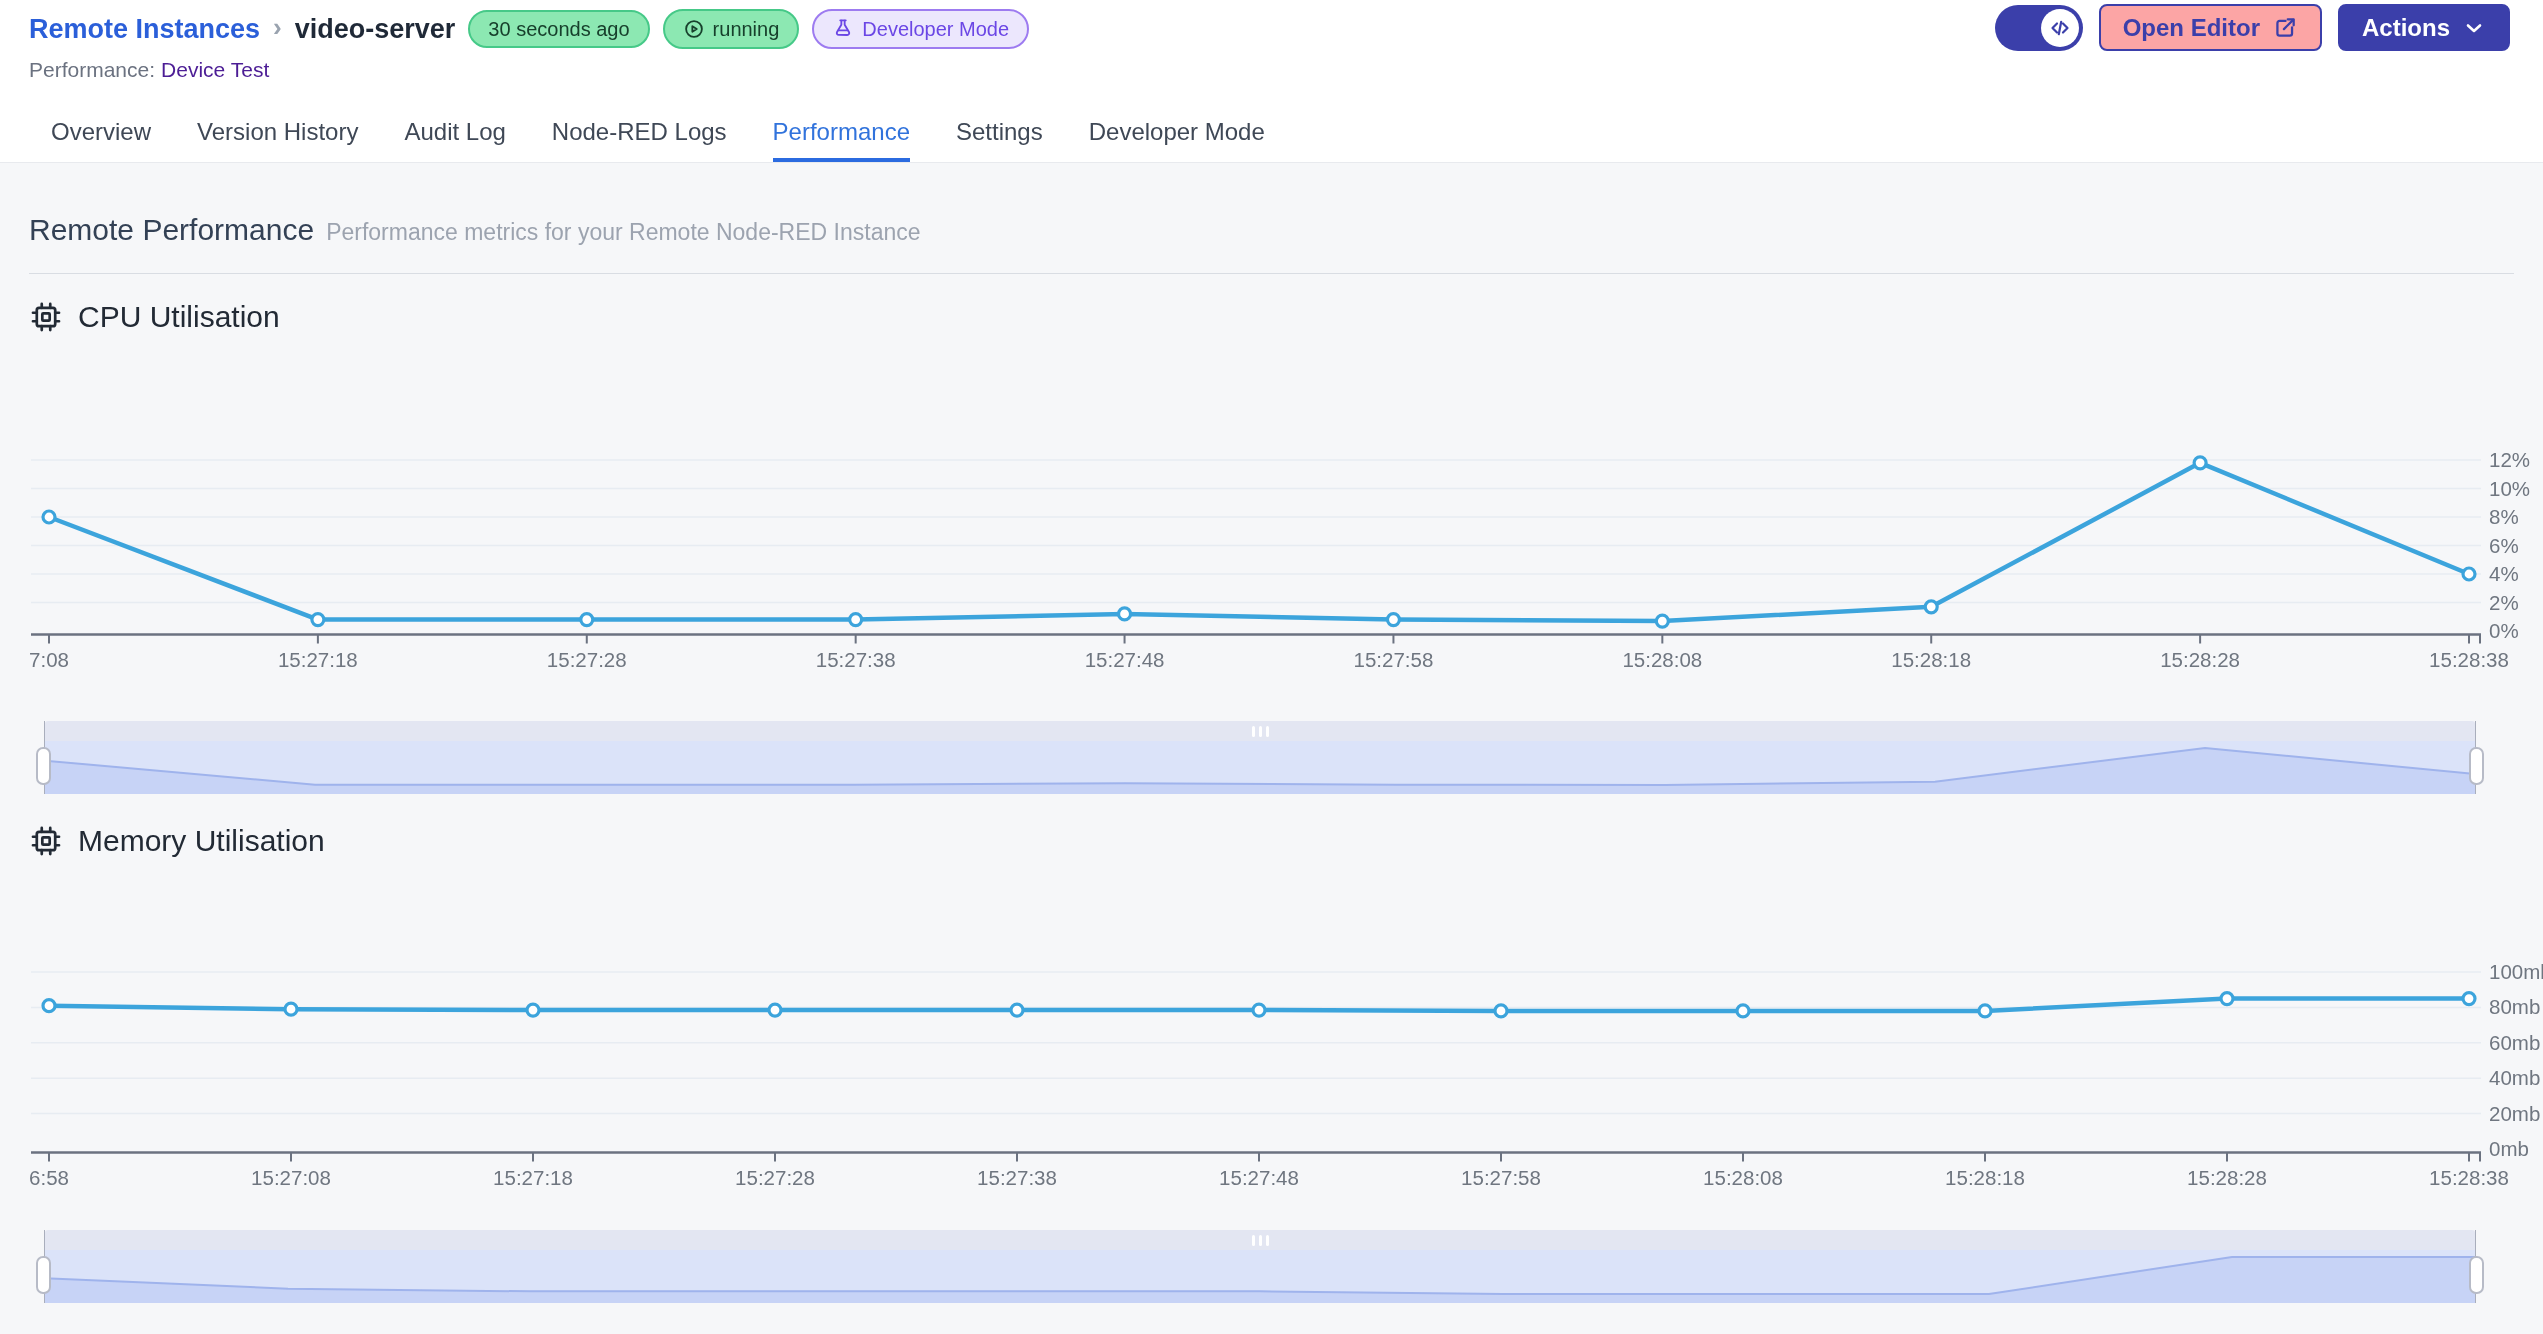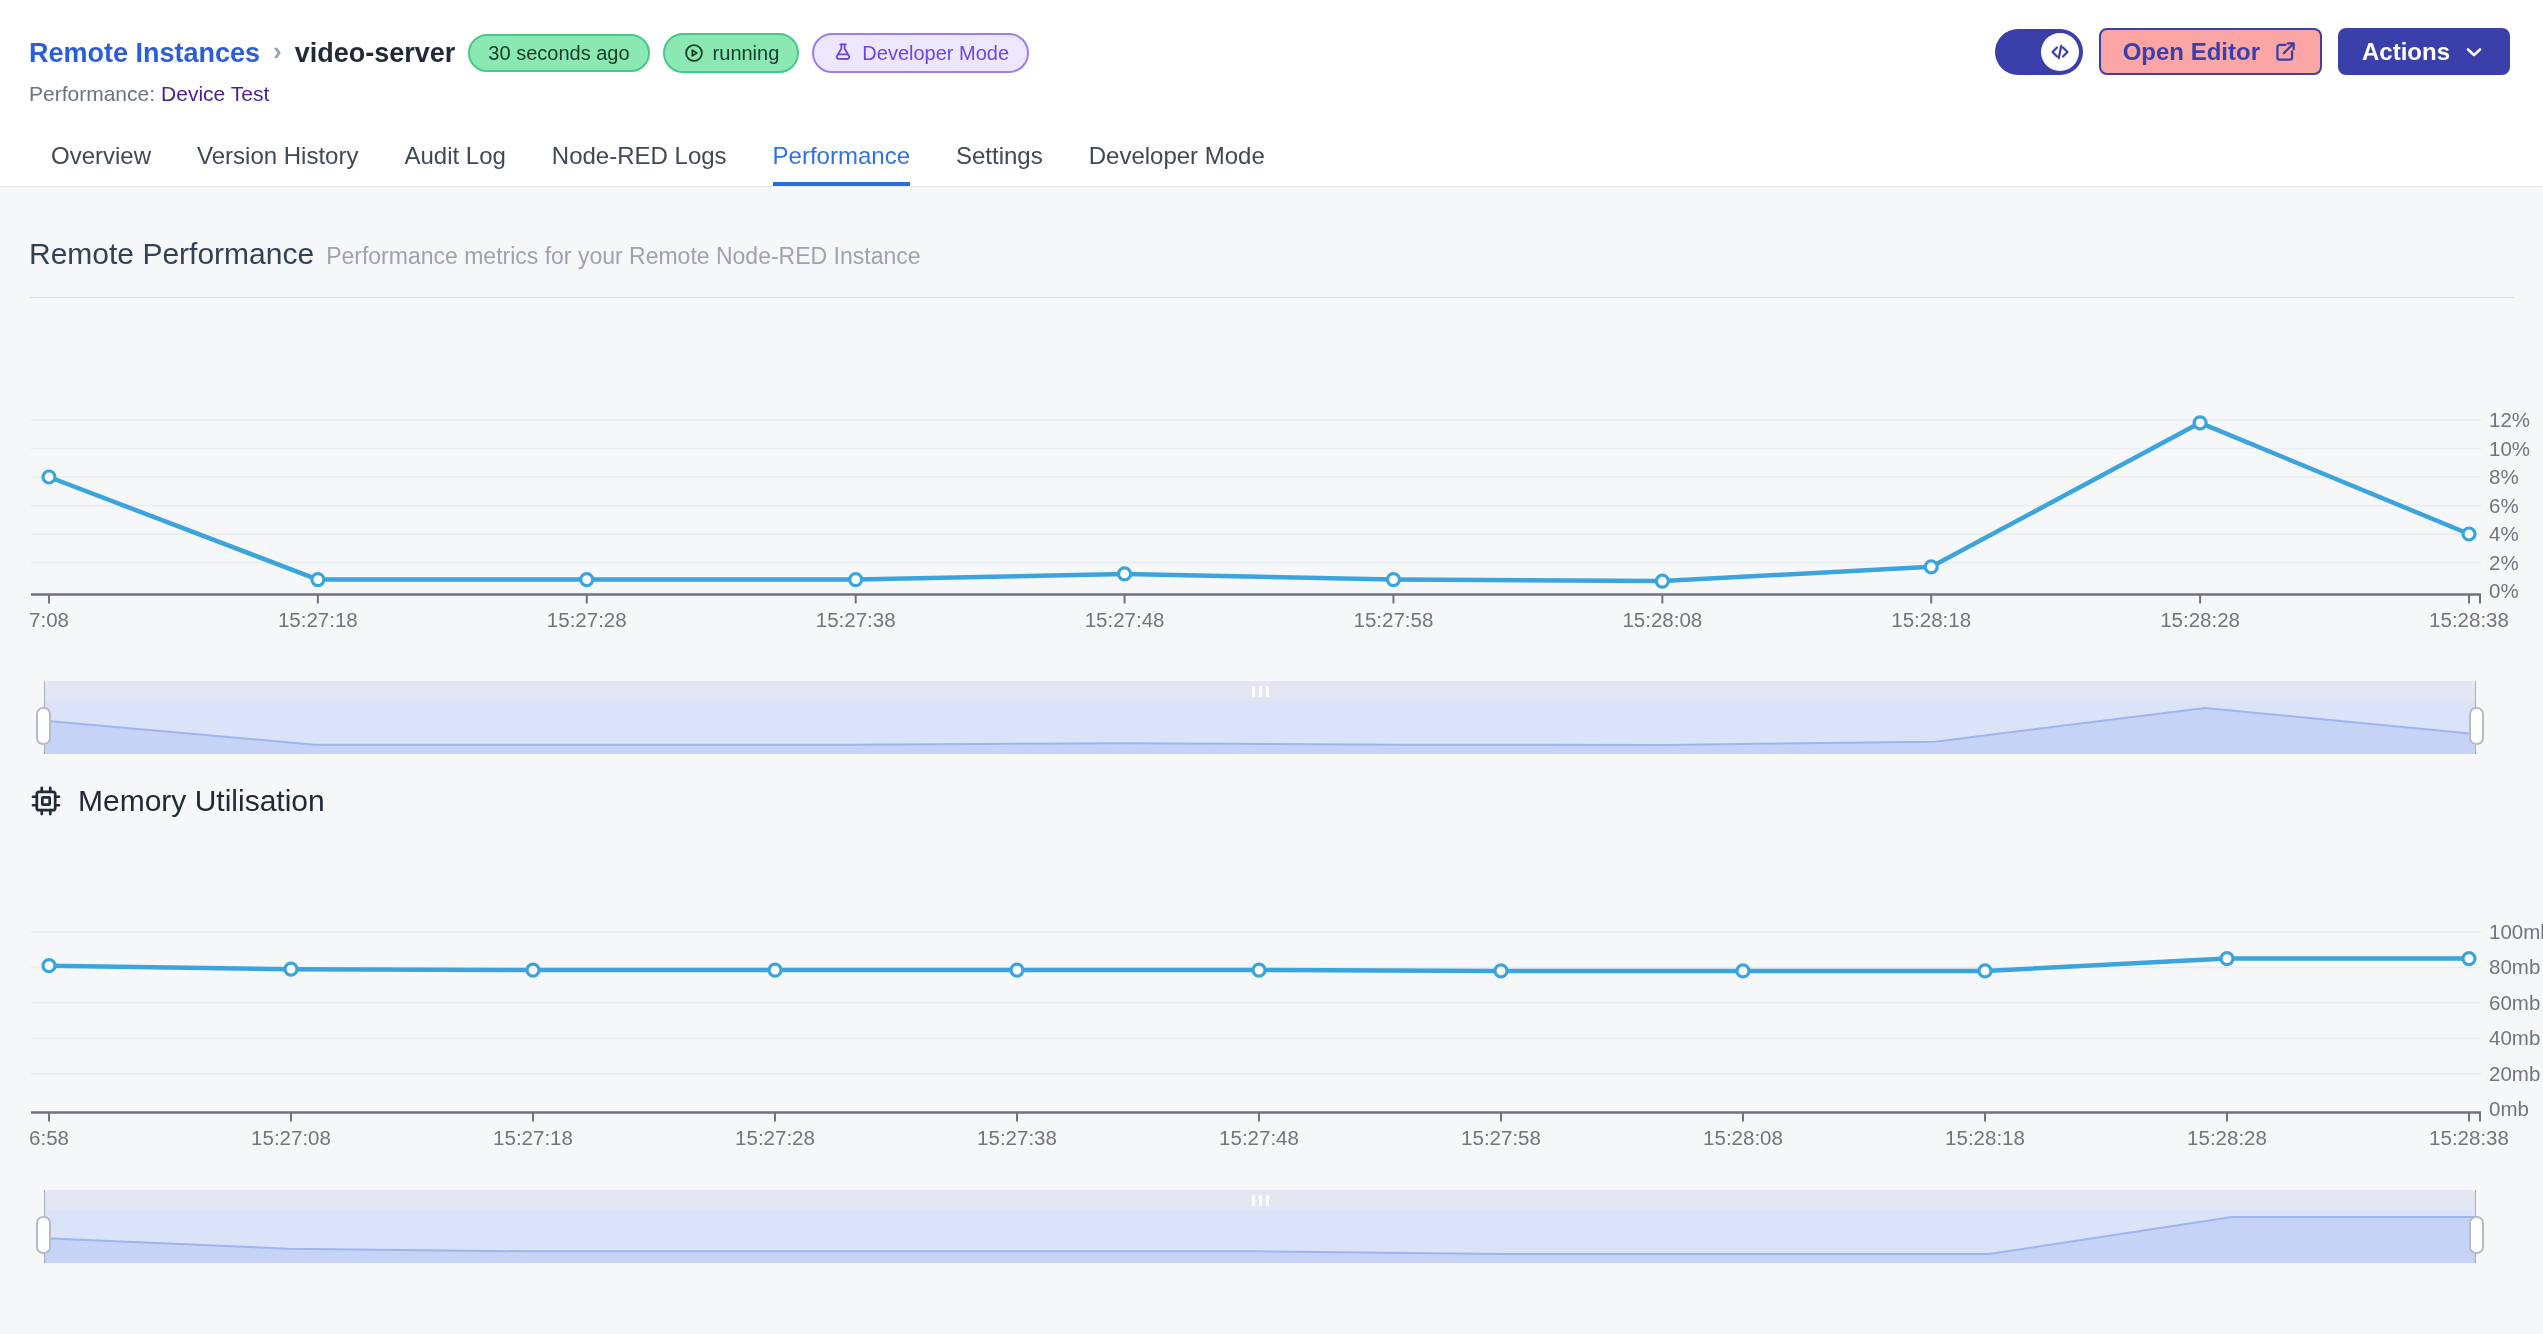--- a/index.html
+++ b/index.html
@@ -1,21 +1,21 @@
 <!DOCTYPE html>
 <html><head>
 <meta charset="utf-8">
 <style>
   * { margin:0; padding:0; box-sizing:border-box; }
   html,body { width:2543px; height:1334px; background:#ffffff; overflow:hidden;
     font-family:"Liberation Sans", sans-serif; }
 
   
   .header-top { display:flex; justify-content:space-between; align-items:flex-start;
-    padding:28px 33px 0 29px; }
+    padding:4px 33px 0 29px; }
   .breadcrumb { display:flex; align-items:center; gap:13px; height:50px; }
   .crumb-link { font-size:27px; font-weight:bold; color:#2b5fd9; text-decoration:none; cursor:pointer; }
   .crumb-sep { font-size:26px; color:#9aa3af; font-weight:bold; transform:translateY(-2px); }
   .crumb-current { font-size:27px; font-weight:bold; color:#1f2937; }
   .pill { display:inline-flex; align-items:center; gap:8px; border-radius:999px;
     font-size:20px; padding:7px 18px; line-height:1; white-space:nowrap; }
   .pill-green { background:#8ce8b2; border:2px solid #46c988; color:#17402c; }
   .pill-purple { background:#ece7fd; border:2px solid #9d7bf0; color:#6b46e5; font-weight:500; }
   .pill:first-of-type { margin-left:24px; }
 
@@ -137,20 +137,28 @@
     <div class="tab">Developer Mode</div>
   </div>
 </div>
 
 <div class="content">
   <div class="title-row">
     <span class="page-title">Remote Performance</span><span class="page-subtitle">Performance metrics for your Remote Node-RED Instance</span>
   </div>
   <div class="divider"></div>
 
+  <div class="section-header">
+    <svg class="icon" width="34" height="34" viewBox="0 0 24 24" fill="none" stroke="#222a35" stroke-width="1.9" stroke-linecap="round">
+      <path d="M9 2.8v2.7M15 2.8v2.7M9 18.5v2.7M15 18.5v2.7M2.8 9h2.7M2.8 15h2.7M18.5 9h2.7M18.5 15h2.7"></path>
+      <rect x="5.5" y="5.5" width="13" height="13" rx="1.6"></rect>
+      <rect x="9.4" y="9.4" width="5.2" height="5.2" rx="0.6"></rect>
+    </svg>
+    <span class="label">CPU Utilisation</span>
+  </div>
   <svg id="cpu-chart" class="chart" width="2485" height="345" viewBox="0 0 2485 345">
       <text x="2460" y="300" fill="#6f7680" font-size="20.5">0%</text>
       <line x1="2" x2="2452" y1="264.5" y2="264.5" stroke="#e7ecf2" stroke-width="1.5"></line>
       <text x="2460" y="271.5" fill="#6f7680" font-size="20.5">2%</text>
       <line x1="2" x2="2452" y1="236" y2="236" stroke="#e7ecf2" stroke-width="1.5"></line>
       <text x="2460" y="243" fill="#6f7680" font-size="20.5">4%</text>
       <line x1="2" x2="2452" y1="207.5" y2="207.5" stroke="#e7ecf2" stroke-width="1.5"></line>
       <text x="2460" y="214.5" fill="#6f7680" font-size="20.5">6%</text>
       <line x1="2" x2="2452" y1="179" y2="179" stroke="#e7ecf2" stroke-width="1.5"></line>
       <text x="2460" y="186" fill="#6f7680" font-size="20.5">8%</text>

